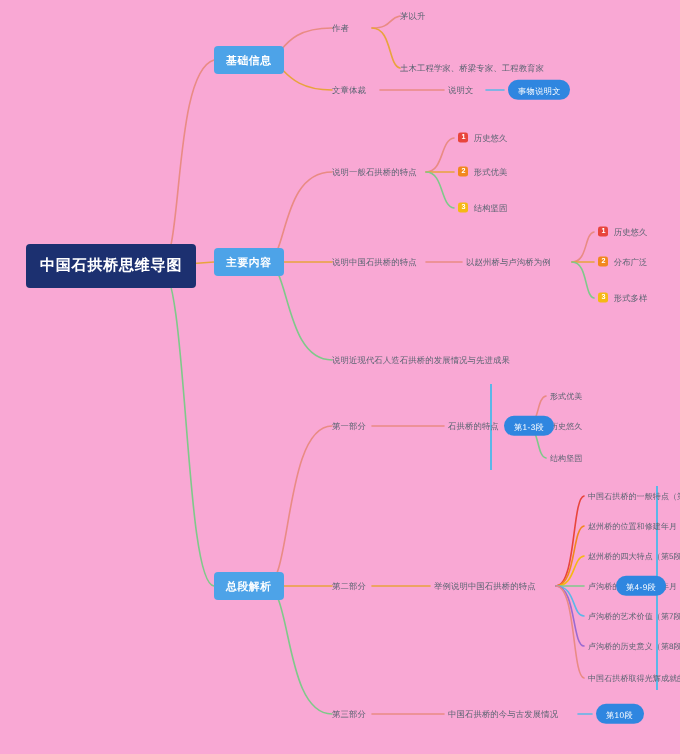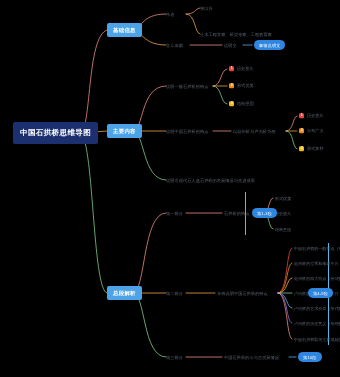--- a/index.html
+++ b/index.html
@@ -4,21 +4,21 @@
 <style>
   html, body {
     margin: 0;
     padding: 0;
     background: #f2f6fb;
   }
   #canvas {
     position: relative;
     width: 340px;
     height: 377px;
-    background: #000000;
+    background: #f9a8d4;
     font-family: "Liberation Sans", "DejaVu Sans", sans-serif;
     overflow: hidden;
   }
   #links {
     position: absolute;
     left: 0; top: 0;
     width: 340px; height: 377px;
     pointer-events: none;
   }
   .node {

